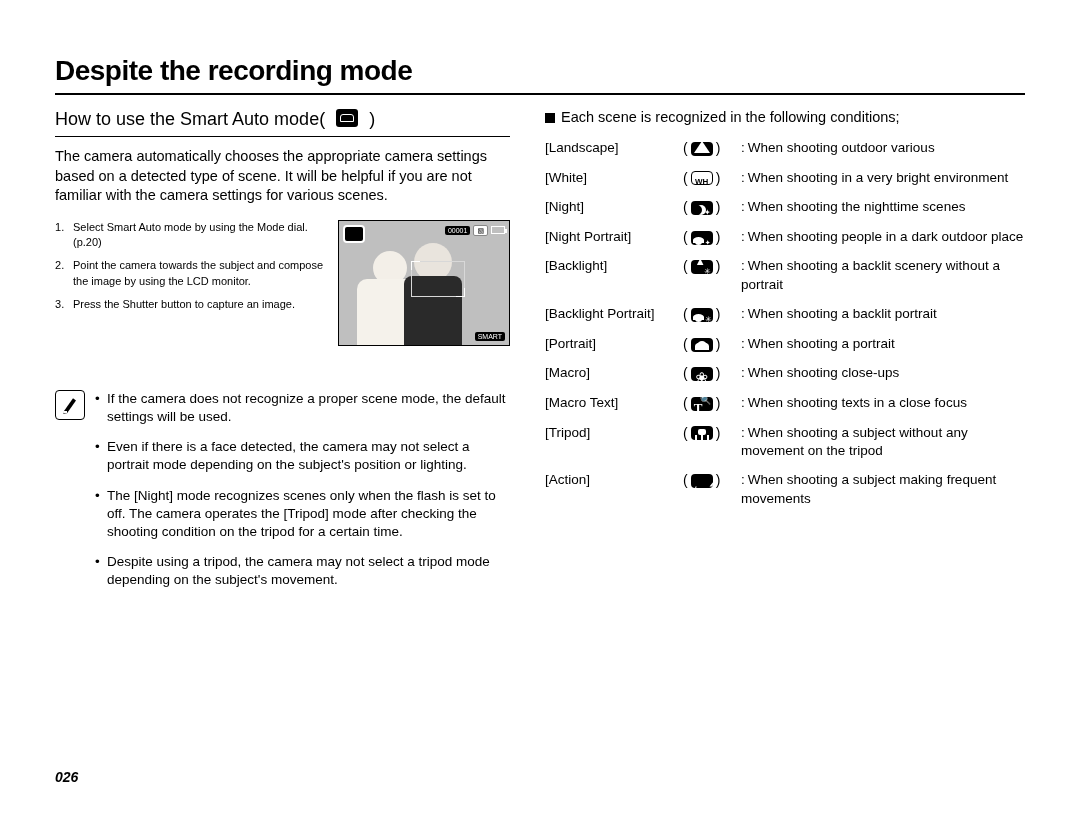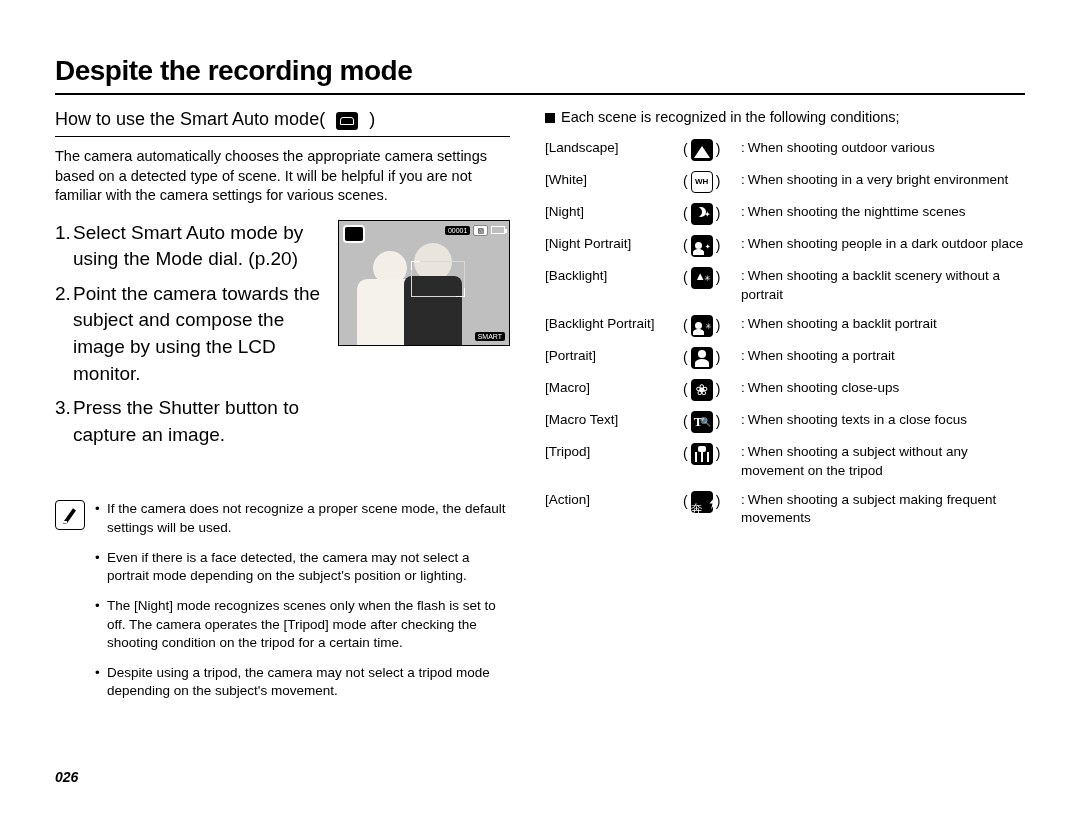--- a/index.html
+++ b/index.html
@@ -28,21 +28,21 @@
   }
   .col-left { flex: 0 0 455px; }
   .col-right { flex: 1; }
   .subhead {
     font-size: 18px;
     font-weight: normal;
     border-bottom: 1px solid #000;
     padding-bottom: 6px;
     margin-bottom: 10px;
     display: flex;
-    align-items: flex-end;
+    align-items: flex-start;
     gap: 9px;
   }
   .mode-icon {
     display: inline-block;
     width: 22px; height: 18px;
     background: #000;
     border-radius: 3px;
     margin: 0 2px;
     position: relative;
   }
@@ -54,21 +54,21 @@
     border-radius:3px 3px 0 0;
   }
   .intro {
     font-size: 14.5px;
     line-height: 1.35;
     margin-bottom: 14px;
   }
   .steps-row { display: flex; gap: 12px; }
   .steps-text { flex: 1; }
   ol.steps {
-    font-size: 19px;
+    font-size: 11px;
     line-height: 1.4;
     list-style: none;
     counter-reset: st;
   }
   ol.steps li {
     margin-bottom: 8px;
     position: relative;
     padding-left: 18px;
   }
   ol.steps li::before{
@@ -170,21 +170,21 @@
   .cond-icon-wrap{
     flex:0 0 58px;
     white-space:nowrap;
     display:flex;
     align-items:center;
     gap:3px;
   }
   .paren{font-size:14px;}
   .scene-icon{
     display:inline-block;
-    width:22px; height:22px;
+    width:22px; height:14px;
     background:#000;
     border-radius:4px;
     vertical-align:middle;
     position:relative;
     color:#fff;
     font-size:10px;
     text-align:center;
     line-height:22px;
     overflow:hidden;
   }

